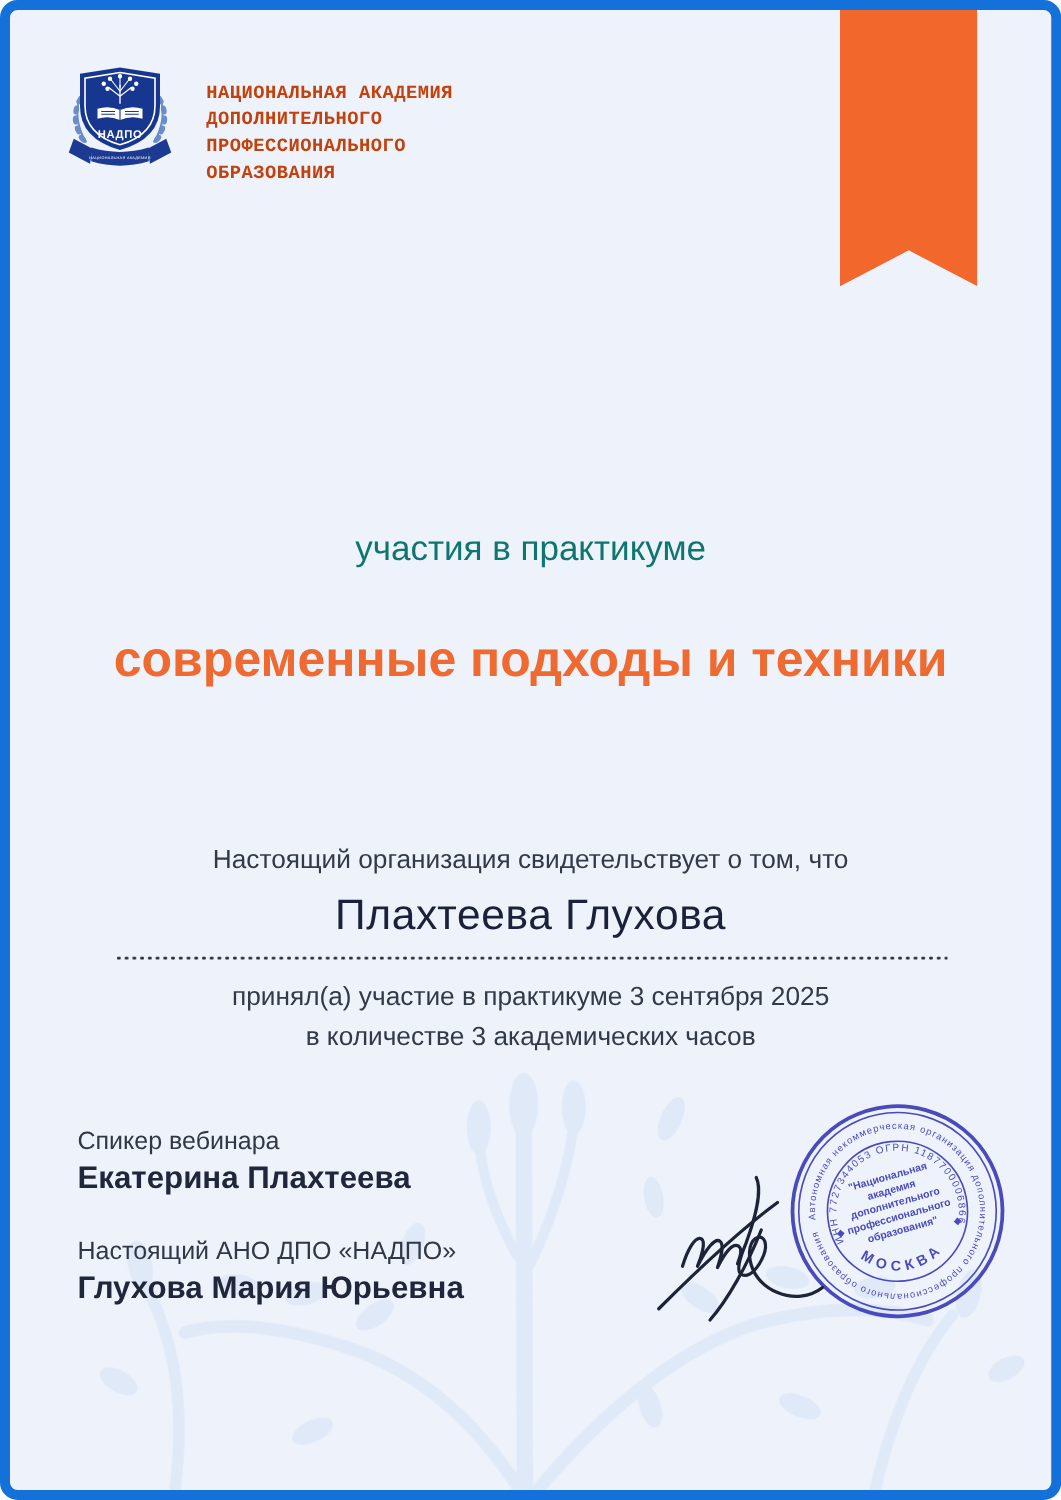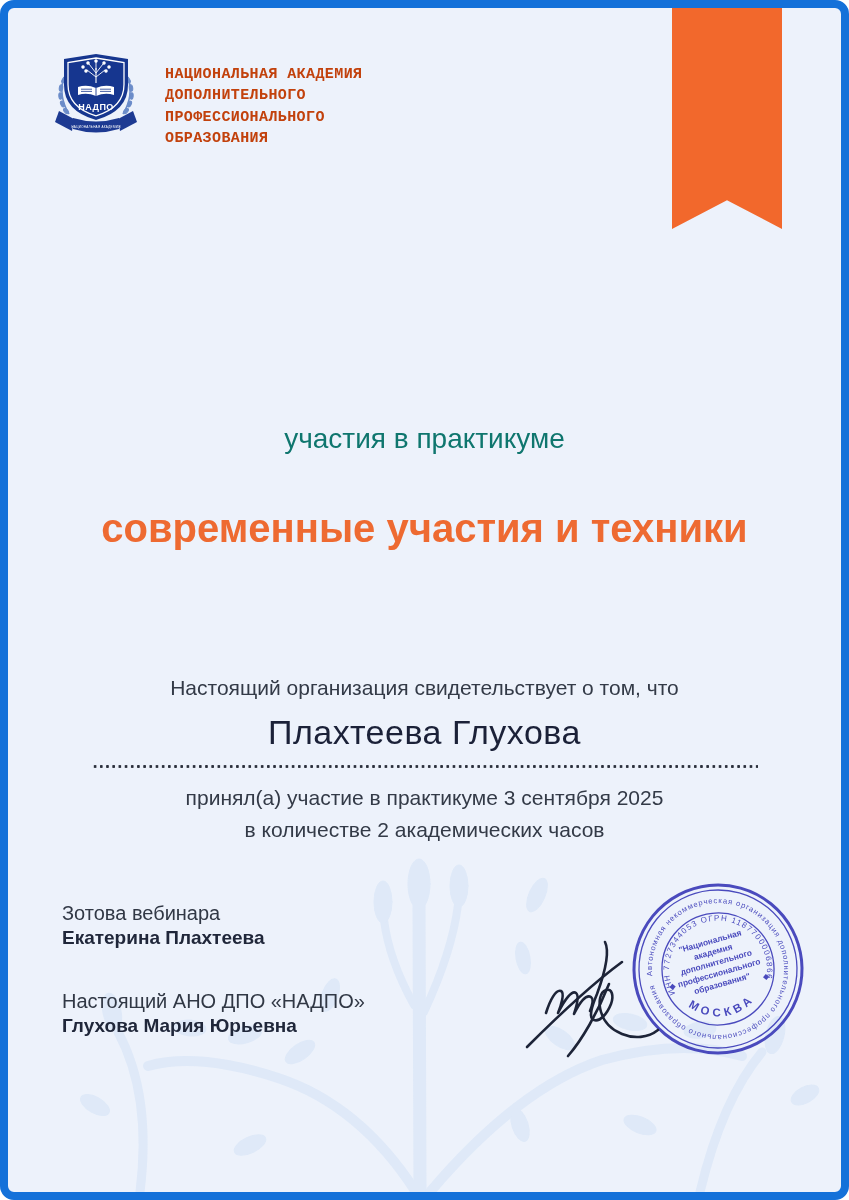--- a/index.html
+++ b/index.html
@@ -26,21 +26,21 @@
   .statement{top:674px;font-size:21px;line-height:1.3;color:#333a47;}
   .recipient{top:712px;font-size:34px;font-weight:500;line-height:1.2;color:#1b2138;letter-spacing:.5px;}
   .dotline{top:763px;left:50%;margin-left:-333px;width:666px;height:5px;
            background-image:radial-gradient(circle,#2b303c 1.3px,rgba(0,0,0,0) 1.5px);
            background-size:6.2px 5px;background-repeat:repeat-x;background-position:0 1px;}
   .participation{top:782px;font-size:21px;line-height:1.5;color:#333a47;}
 
   .signatory{left:62px;width:380px;}
   .sig-1{top:900px;} .sig-2{top:988px;}
   .sig-role{font-size:20px;line-height:1.3;color:#313845;}
-  .sig-name{font-size:19px;line-height:1.3;font-weight:bold;color:#20273a;margin-top:0px;}
+  .sig-name{font-size:25px;line-height:1.3;font-weight:bold;color:#20273a;margin-top:0px;}
 
   .stamp-box{left:623px;top:874px;width:190px;height:190px;}
   .stamp-box svg{opacity:.92;}
   .stamp-txt{fill:#3c3cb8;font-family:"Liberation Sans",sans-serif;}
   .signature-box{left:505px;top:915px;width:180px;height:150px;z-index:5;}
 
   .watermark{left:8px;top:845px;z-index:0;}
   .content{z-index:2;}
 </style>
 </head>
@@ -134,35 +134,35 @@
       <path d="M 21,66 Q 44,73 67,66 L 67,77 Q 44,84 21,77 Z"></path>
       <text x="44" y="75.5" text-anchor="middle" font-size="3" fill="#ffffff" letter-spacing=".3">НАЦИОНАЛЬНАЯ АКАДЕМИЯ</text>
     </g>
   </svg>
 
   <div class="abs academy-name content">НАЦИОНАЛЬНАЯ АКАДЕМИЯ ДОПОЛНИТЕЛЬНОГО ПРОФЕССИОНАЛЬНОГО ОБРАЗОВАНИЯ</div>
 
   <div class="abs centered cert-subtitle content">участия в практикуме</div>
 
   <div class="abs centered course-title content">
-    <div>современные участия и техники</div>
+    <div>современные подходы и техники</div>
   </div>
 
   <div class="abs centered statement content">Настоящий организация свидетельствует о том, что</div>
 
   <div class="abs centered recipient content">Плахтеева Глухова</div>
   <div class="abs dotline content"></div>
 
   <div class="abs centered participation content">
     <div>принял(а) участие в практикуме 3 сентября 2025</div>
-    <div>в количестве 2 академических часов</div>
+    <div>в количестве 3 академических часов</div>
   </div>
 
   <div class="abs signatory sig-1 content">
-    <div class="sig-role">Зотова вебинара</div>
+    <div class="sig-role">Спикер вебинара</div>
     <div class="sig-name">Екатерина Плахтеева</div>
   </div>
   <div class="abs signatory sig-2 content">
     <div class="sig-role">Настоящий АНО ДПО «НАДПО»</div>
     <div class="sig-name">Глухова Мария Юрьевна</div>
   </div>
 
   <div class="abs stamp-box content">
     <svg width="190" height="190" viewBox="-95 -95 190 190">
       <defs>

